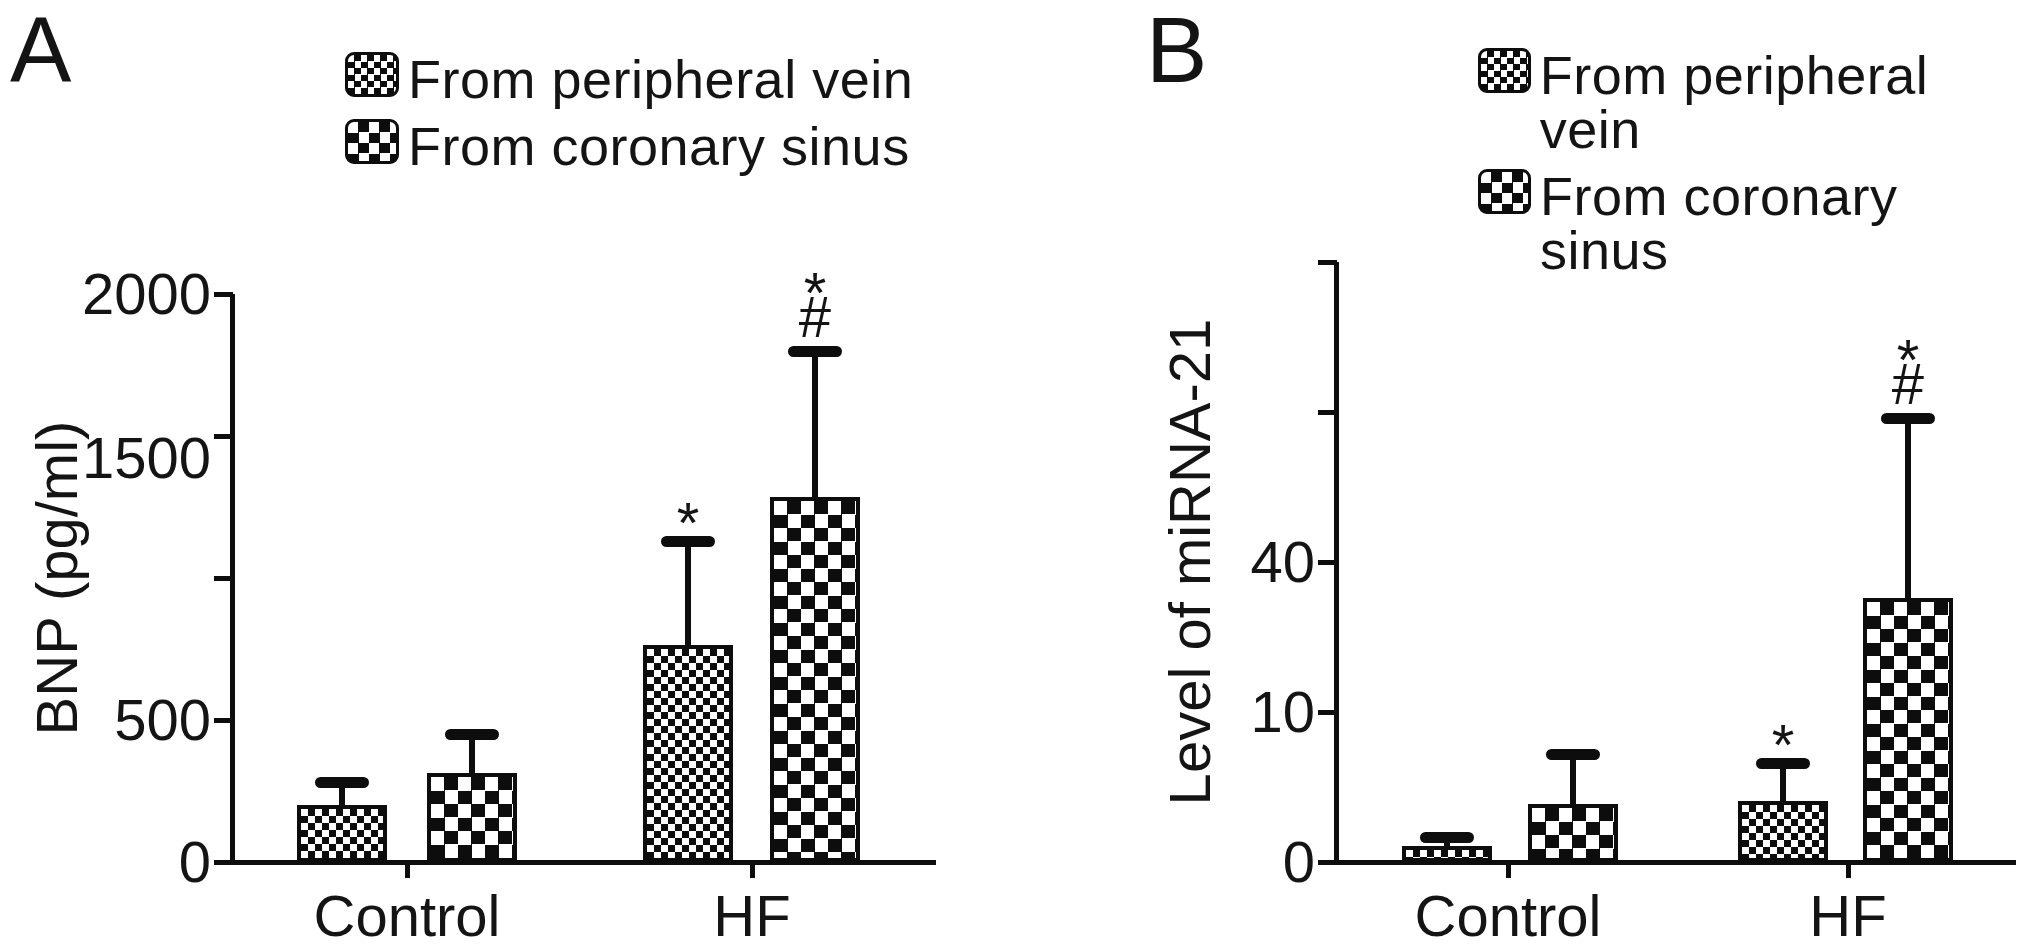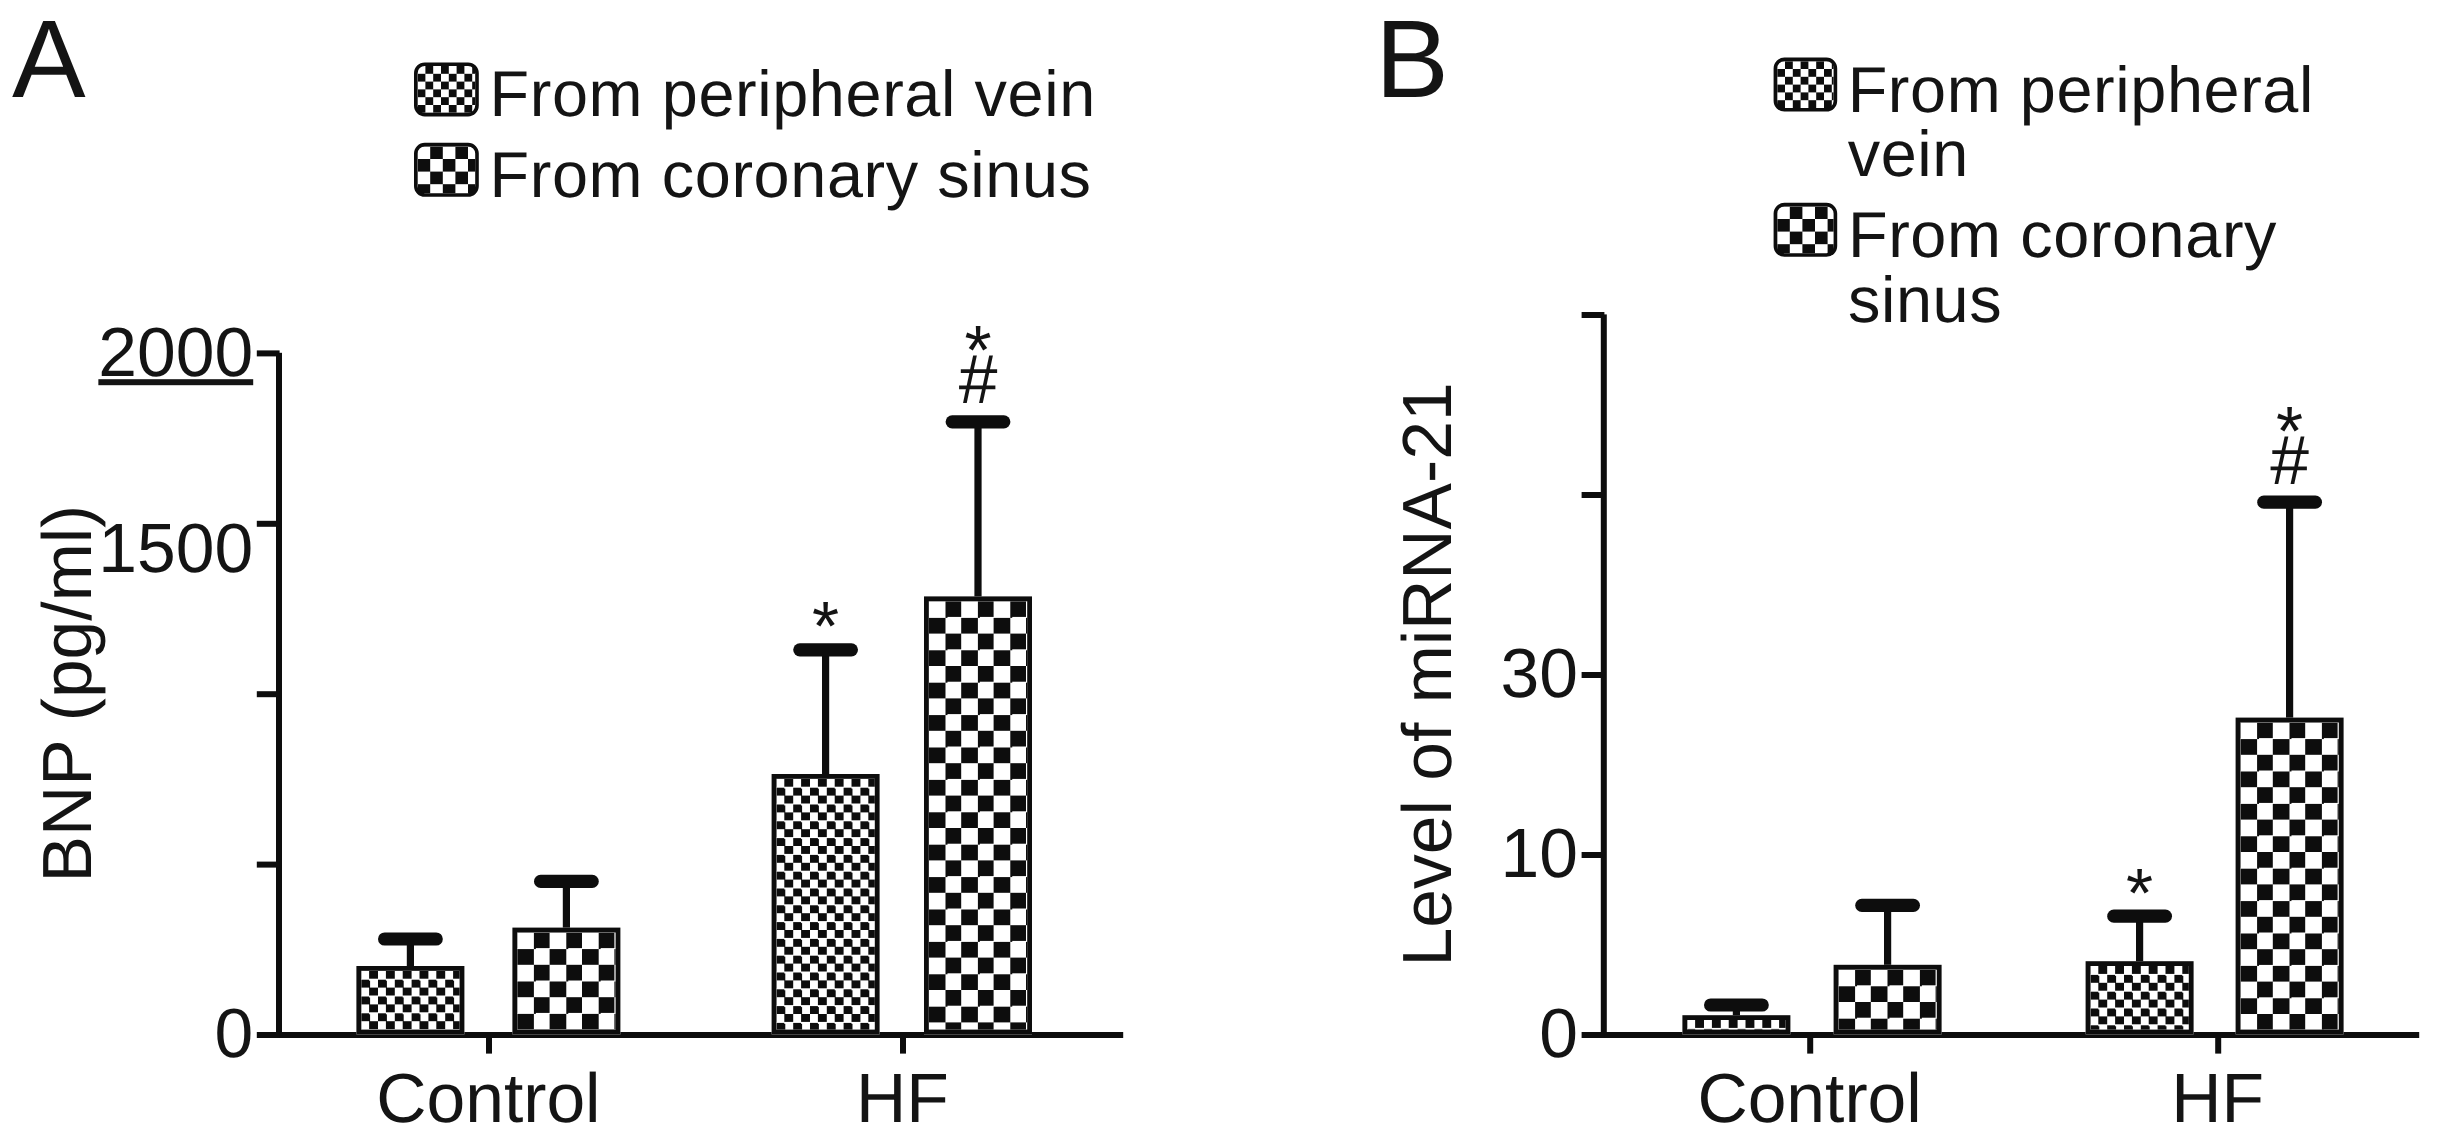--- a/index.html
+++ b/index.html
@@ -50,25 +50,26 @@
       <span class="swatch checker-coarse"></span>
       <span class="legend-text">From coronary sinus</span>
     </div>
   </div>
 
 <div class="axis-line" style="left: 230px; top: 294px; width: 5px; height: 570px;"></div>
     <div class="axis-line" style="left: 230px; top: 860px; width: 706px; height: 5px;"></div>
     <div class="axis-line" style="left: 214px; top: 860px; width: 19px; height: 5px;"></div>
     <div class="ytick-label" style="left: 33px; top: 832px; width: 178px;">0</div>
     <div class="axis-line" style="left: 214px; top: 718px; width: 19px; height: 5px;"></div>
+    <div class="ytick-label" style="left: 33px; top: 690px; width: 178px;">500</div>
     <div class="axis-line" style="left: 214px; top: 576px; width: 19px; height: 5px;"></div>
     <div class="axis-line" style="left: 214px; top: 434px; width: 19px; height: 5px;"></div>
     <div class="ytick-label" style="left: 33px; top: 406px; width: 178px; margin-top: 22px;">1500</div>
     <div class="axis-line" style="left: 214px; top: 292px; width: 19px; height: 5px;"></div>
-    <div class="ytick-label" style="left: 33px; top: 264px; width: 178px; text-decoration: underline;">2000</div>
+    <div class="ytick-label" style="left: 33px; top: 264px; width: 178px;">2000</div>
     <div class="ylabel" style="left: -243px; top: 548px; width: 600px; height: 60px;">BNP (pg/ml)</div>
     <div class="axis-line" style="left: 405px; top: 865px; width: 5px; height: 13px;"></div>
     <div class="xtick-label" style="left: 247px; top: 886px; width: 320px;">Control</div>
     <div class="axis-line" style="left: 750px; top: 865px; width: 5px; height: 13px;"></div>
     <div class="xtick-label" style="left: 592px; top: 886px; width: 320px;">HF</div>
     <div class="err-stem" style="left: 339px; top: 782.48px; width: 6px; height: 30.72px;"></div>
     <div class="err-cap" style="left: 315px; top: 777.48px; width: 54px; height: 11px;"></div>
     <div class="bar checker-fine" title="From peripheral vein / Control: 200" style="left: 297px; top: 805.2px; width: 90px; height: 56.8px;"></div>
     <div class="err-stem" style="left: 685px; top: 541.08px; width: 6px; height: 111.66px;"></div>
     <div class="err-cap" style="left: 661px; top: 536.08px; width: 54px; height: 11px;"></div>
@@ -82,21 +83,21 @@
     <div class="sig" style="left: 648px; top: 494.08px; width: 80px;">*</div>
     <div class="sig" style="left: 775px; top: 263.8px; width: 80px;">*</div>
     <div class="sig" style="left: 775px; top: 287.8px; width: 80px;">#</div>
     <div class="axis-line" style="left: 1334px; top: 262px; width: 5px; height: 602px;"></div>
     <div class="axis-line" style="left: 1334px; top: 860px; width: 682px; height: 5px;"></div>
     <div class="axis-line" style="left: 1318px; top: 860px; width: 19px; height: 5px;"></div>
     <div class="ytick-label" style="left: 1137px; top: 832px; width: 178px;">0</div>
     <div class="axis-line" style="left: 1318px; top: 710px; width: 19px; height: 5px;"></div>
     <div class="ytick-label" style="left: 1137px; top: 682px; width: 178px;">10</div>
     <div class="axis-line" style="left: 1318px; top: 560px; width: 19px; height: 5px;"></div>
-    <div class="ytick-label" style="left: 1137px; top: 532px; width: 178px;">30</div>
+    <div class="ytick-label" style="left: 1137px; top: 532px; width: 178px;">40</div>
     <div class="axis-line" style="left: 1318px; top: 410px; width: 19px; height: 5px;"></div>
     <div class="axis-line" style="left: 1318px; top: 260px; width: 19px; height: 5px;"></div>
     <div class="ylabel" style="left: 890px; top: 532px; width: 600px; height: 60px;">Level of miRNA-21</div>
     <div class="axis-line" style="left: 1506px; top: 865px; width: 5px; height: 13px;"></div>
     <div class="xtick-label" style="left: 1348px; top: 886px; width: 320px;">Control</div>
     <div class="axis-line" style="left: 1846px; top: 865px; width: 5px; height: 13px;"></div>
     <div class="xtick-label" style="left: 1688px; top: 886px; width: 320px;">HF</div>
     <div class="err-stem" style="left: 1444px; top: 836.5px; width: 6px; height: 17px;"></div>
     <div class="err-cap" style="left: 1420px; top: 831.5px; width: 54px; height: 11px;"></div>
     <div class="bar checker-fine" title="From peripheral vein / Control: 1.1" style="left: 1402px; top: 845.5px; width: 90px; height: 16.5px;"></div>

